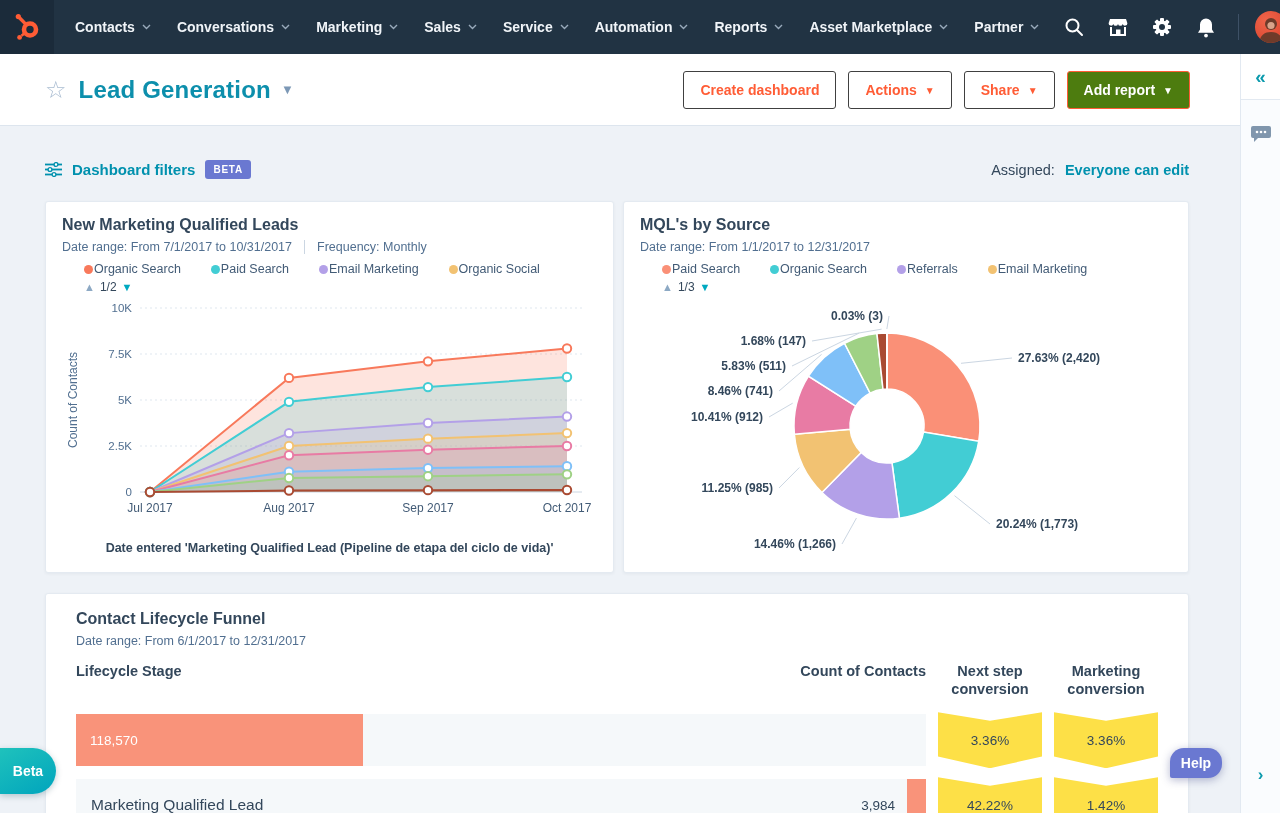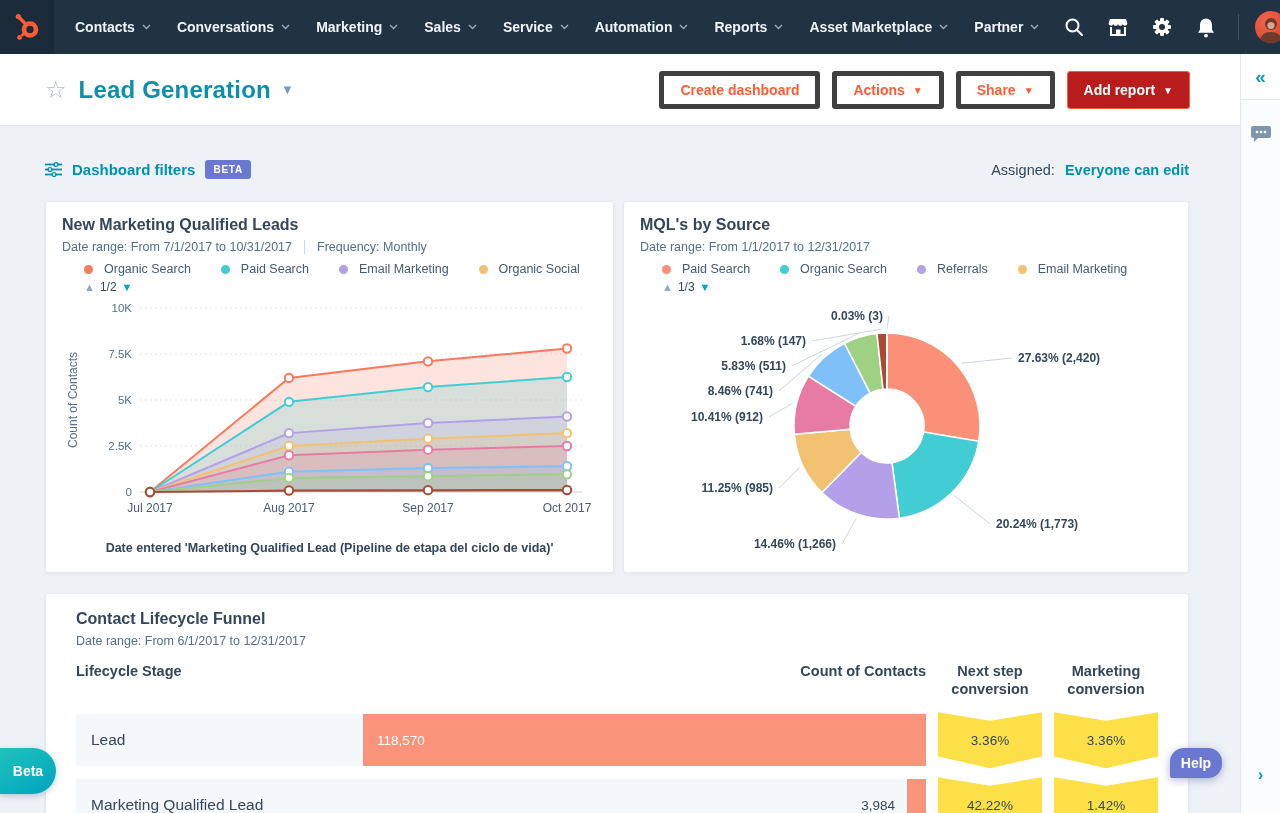--- a/index.html
+++ b/index.html
@@ -21,39 +21,39 @@
   .avatar svg { position:absolute; left:0; top:0; }
 
   
   .pagehead { position:relative; z-index:4; height:72px; background:#fff; border-bottom:1px solid #dde5ee; display:flex; align-items:center; padding:0 50px 0 45px; width:1240px; }
   .star { font-size:24px; color:#a9bcd1; margin-right:12px; cursor:pointer; line-height:1; }
   .dash-title { font-size:24px; font-weight:700; color:#0d8fac; letter-spacing:.2px; cursor:pointer; }
   .title-caret { font-size:13px; color:#7c98b6; margin-left:10px; cursor:pointer; }
   .head-buttons { margin-left:auto; display:flex; gap:12px; }
   .btn { height:38px; border-radius:3px; font-family:"Liberation Sans",sans-serif; font-size:14px; font-weight:600; padding:0 16px; cursor:pointer; display:flex; align-items:center; gap:8px; }
   .btn .caret { font-size:10px; margin-top:1px; }
-  .btn-outline { background:#fff; border:5px solid #404040; color:#ff5c35; }
-  .btn-primary { background:#b91c1c; border:1px solid #ff5c35; color:#fff; }
+  .btn-outline { background:#fff; border:1px solid #404040; color:#ff5c35; }
+  .btn-primary { background:#4d7c0f; border:1px solid #ff5c35; color:#fff; }
 
   
   .content { position:relative; width:1240px; padding:34px 0 0 45px; }
   .filters-row { width:1144px; display:flex; align-items:center; justify-content:space-between; margin-bottom:22px;text-align:right; }
   .filters-left { display:flex; align-items:center; gap:10px; cursor:pointer; }
   .filters-label { color:#0091ae; font-size:15px; font-weight:700; }
   .beta-badge { background:#6a78d1; color:#fff; font-size:10px; font-weight:700; letter-spacing:.8px; padding:4px 8px; border-radius:3px; }
   .assigned { font-size:14.5px; color:#33475b; }
   .assigned a { color:#0091ae; font-weight:700; text-decoration:none; margin-left:6px; cursor:pointer; }
 
   .cards-row { display:grid; grid-template-columns:569px 566px; gap:9px; width:1144px; }
   .card { background:#fff; border:1px solid #e4eaf1; border-radius:3px; box-shadow:0 1px 3px rgba(45,62,80,.06); padding:14px 16px 10px 16px; }
   .card-title { font-size:16px; font-weight:700; color:#33475b; margin-bottom:6px; }
   .date-row { font-size:12.5px; color:#516f90; display:flex; align-items:center; margin-bottom:8px; }
   .date-sep { width:1px; height:14px; background:#cbd6e2; margin:0 12px; }
   .legend { display:flex; gap:30px; margin-left:22px; margin-bottom:4px; }
-  .legend-item { display:flex; align-items:center; gap:11px; font-size:12.5px; color:#425b76; cursor:pointer; }
+  .legend-item { display:flex; align-items:center; gap:1px; font-size:12.5px; color:#425b76; cursor:pointer; }
   .legend-dot { width:9px; height:9px; border-radius:50%; flex:none; }
   .pager { display:flex; align-items:center; gap:5px; margin-left:22px; font-size:12px; color:#33475b; margin-bottom:2px; }
   .pager .up { color:#8da9c4; font-size:11px; cursor:pointer; }
   .pager .down { color:#00a9c0; font-size:11px; cursor:pointer; }
   .chart-caption { text-align:center; font-size:12.5px; font-weight:700; color:#33475b; max-width:480px; margin:2px auto 4px auto; line-height:1.35; }
 
   
   .funnel-card { width:1144px; margin-top:20px; background:#fff; border:1px solid #e4eaf1; border-radius:3px; box-shadow:0 1px 3px rgba(45,62,80,.06); padding:16px 30px 30px 30px; height:260px; }
   .f-grid { display:grid; grid-template-columns:287px 1fr 104px 104px; column-gap:12px; align-items:center; }
   .f-headers { margin-top:14px; margin-bottom:14px; align-items:start; }
@@ -413,21 +413,20 @@
       </div>
       <div class="f-grid f-headers">
         <div class="f-h">Lifecycle Stage</div>
         <div class="f-h right">Count of Contacts</div>
         <div class="f-h center">Next step conversion</div>
         <div class="f-h center">Marketing conversion</div>
       </div>
       <div id="funnel-rows">
           <div class="f-grid f-row">
             <div class="f-strip">
-              <div class="f-stage">Lead</div>
               <div class="f-barzone">
                 <div class="f-bar" style="width: max(100%, 15px);"></div>
                 <span class="f-count-in">118,570</span>
               </div>
             </div>
             <div class="f-badge">3.36%</div>
             <div class="f-badge">3.36%</div>
           </div>
           <div class="f-grid f-row">
             <div class="f-strip">

